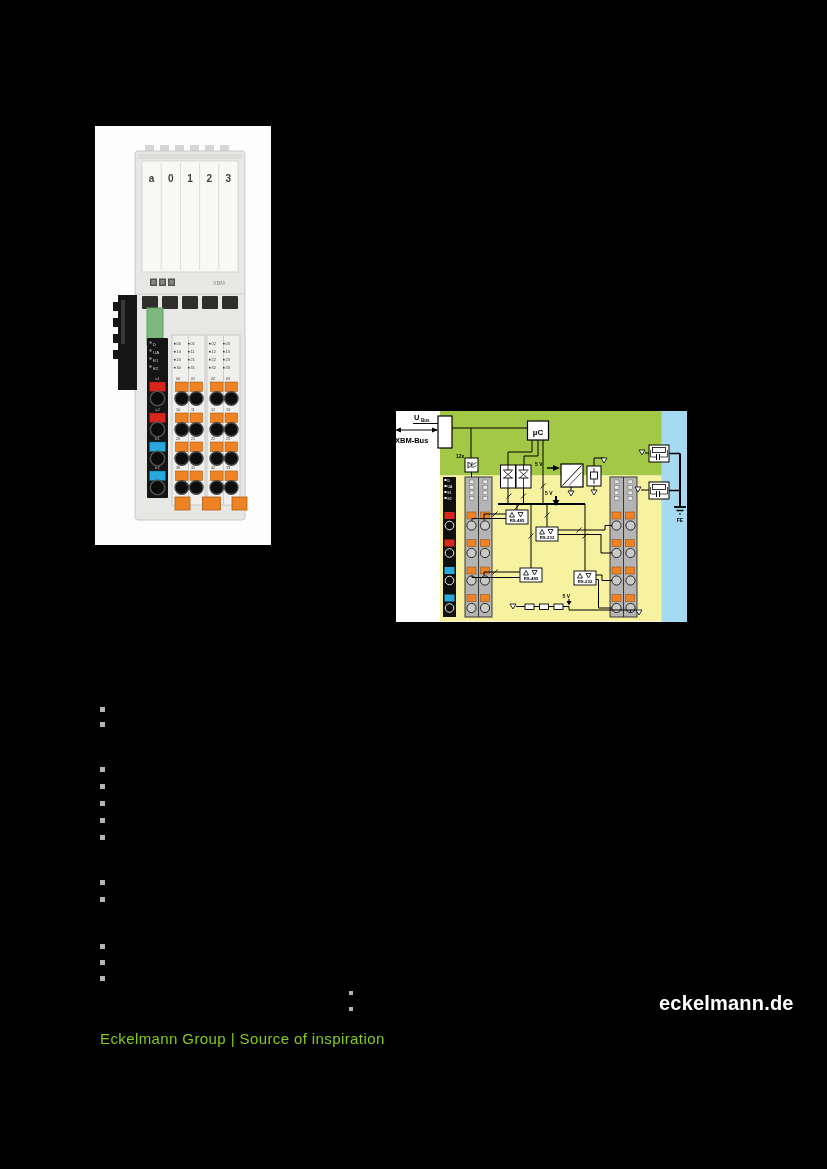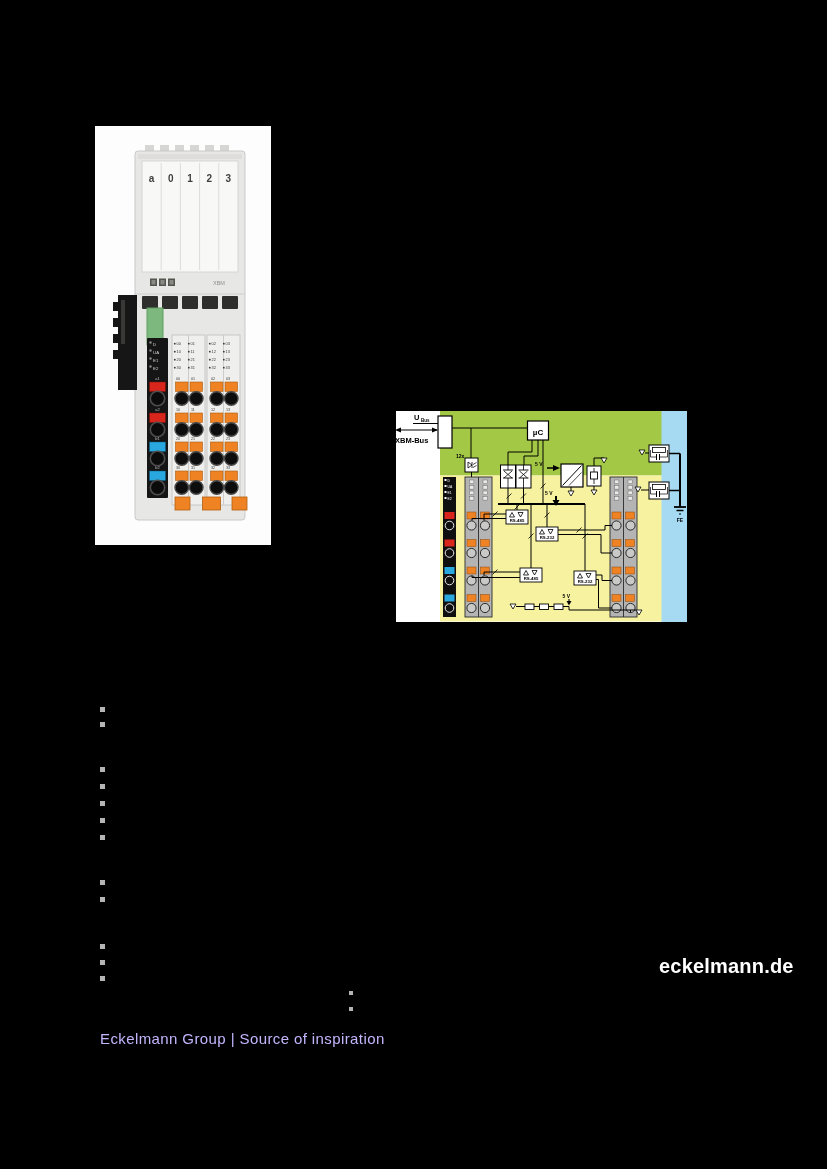--- a/index.html
+++ b/index.html
@@ -4,22 +4,22 @@
 <style>
   html,body{margin:0;padding:0;}
   body{width:827px;height:1169px;background:#000;position:relative;overflow:hidden;
        font-family:"Liberation Sans",sans-serif;}
   .photo{position:absolute;left:95px;top:126px;width:176px;height:419px;background:#fdfdfd;}
   .diagram{position:absolute;left:393px;top:408px;width:297px;height:217px;}
   svg{display:block;}
   svg text{font-family:"Liberation Sans",sans-serif;}
   .bullet{position:absolute;width:5px;height:5px;background:#b5b5b5;}
   .bullet.small{width:4px;height:4px;}
-  .footer-left{position:absolute;left:100px;top:1030px;color:#c4b5fd;font-size:15px;letter-spacing:.4px;}
-  .footer-right{position:absolute;left:659px;top:955px;color:#ffffff;font-size:20px;font-weight:bold;letter-spacing:.2px;}
+  .footer-left{position:absolute;left:100px;top:1030px;color:#84cc16;font-size:15px;letter-spacing:.4px;}
+  .footer-right{position:absolute;left:659px;top:992px;color:#ffffff;font-size:20px;font-weight:bold;letter-spacing:.2px;}
 </style>
 </head>
 <body>
 
 <div class="photo">
 <svg viewBox="0 0 176 419" width="176" height="419">
   <rect x="0" y="0" width="176" height="419" fill="#fdfdfd"></rect>
 
   <g fill="#d6d6d4">
     <rect x="50" y="19" width="9" height="7"></rect>

